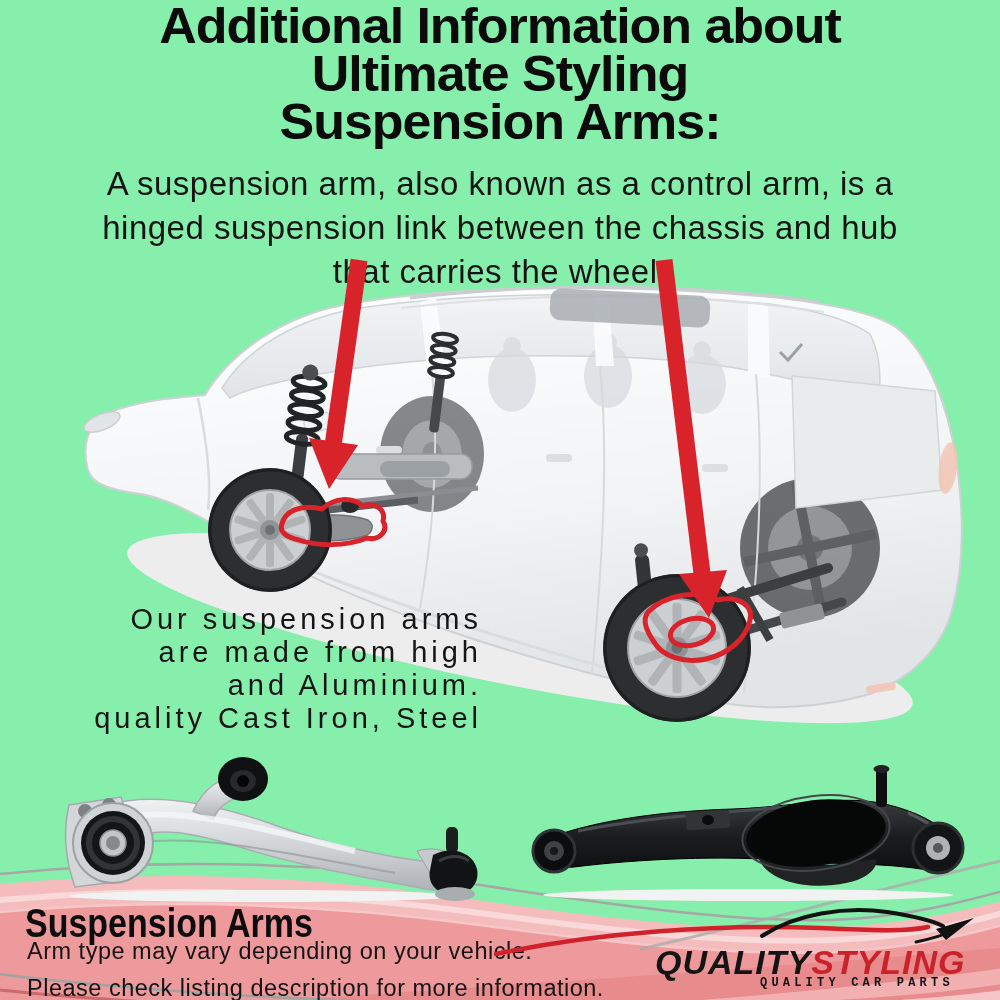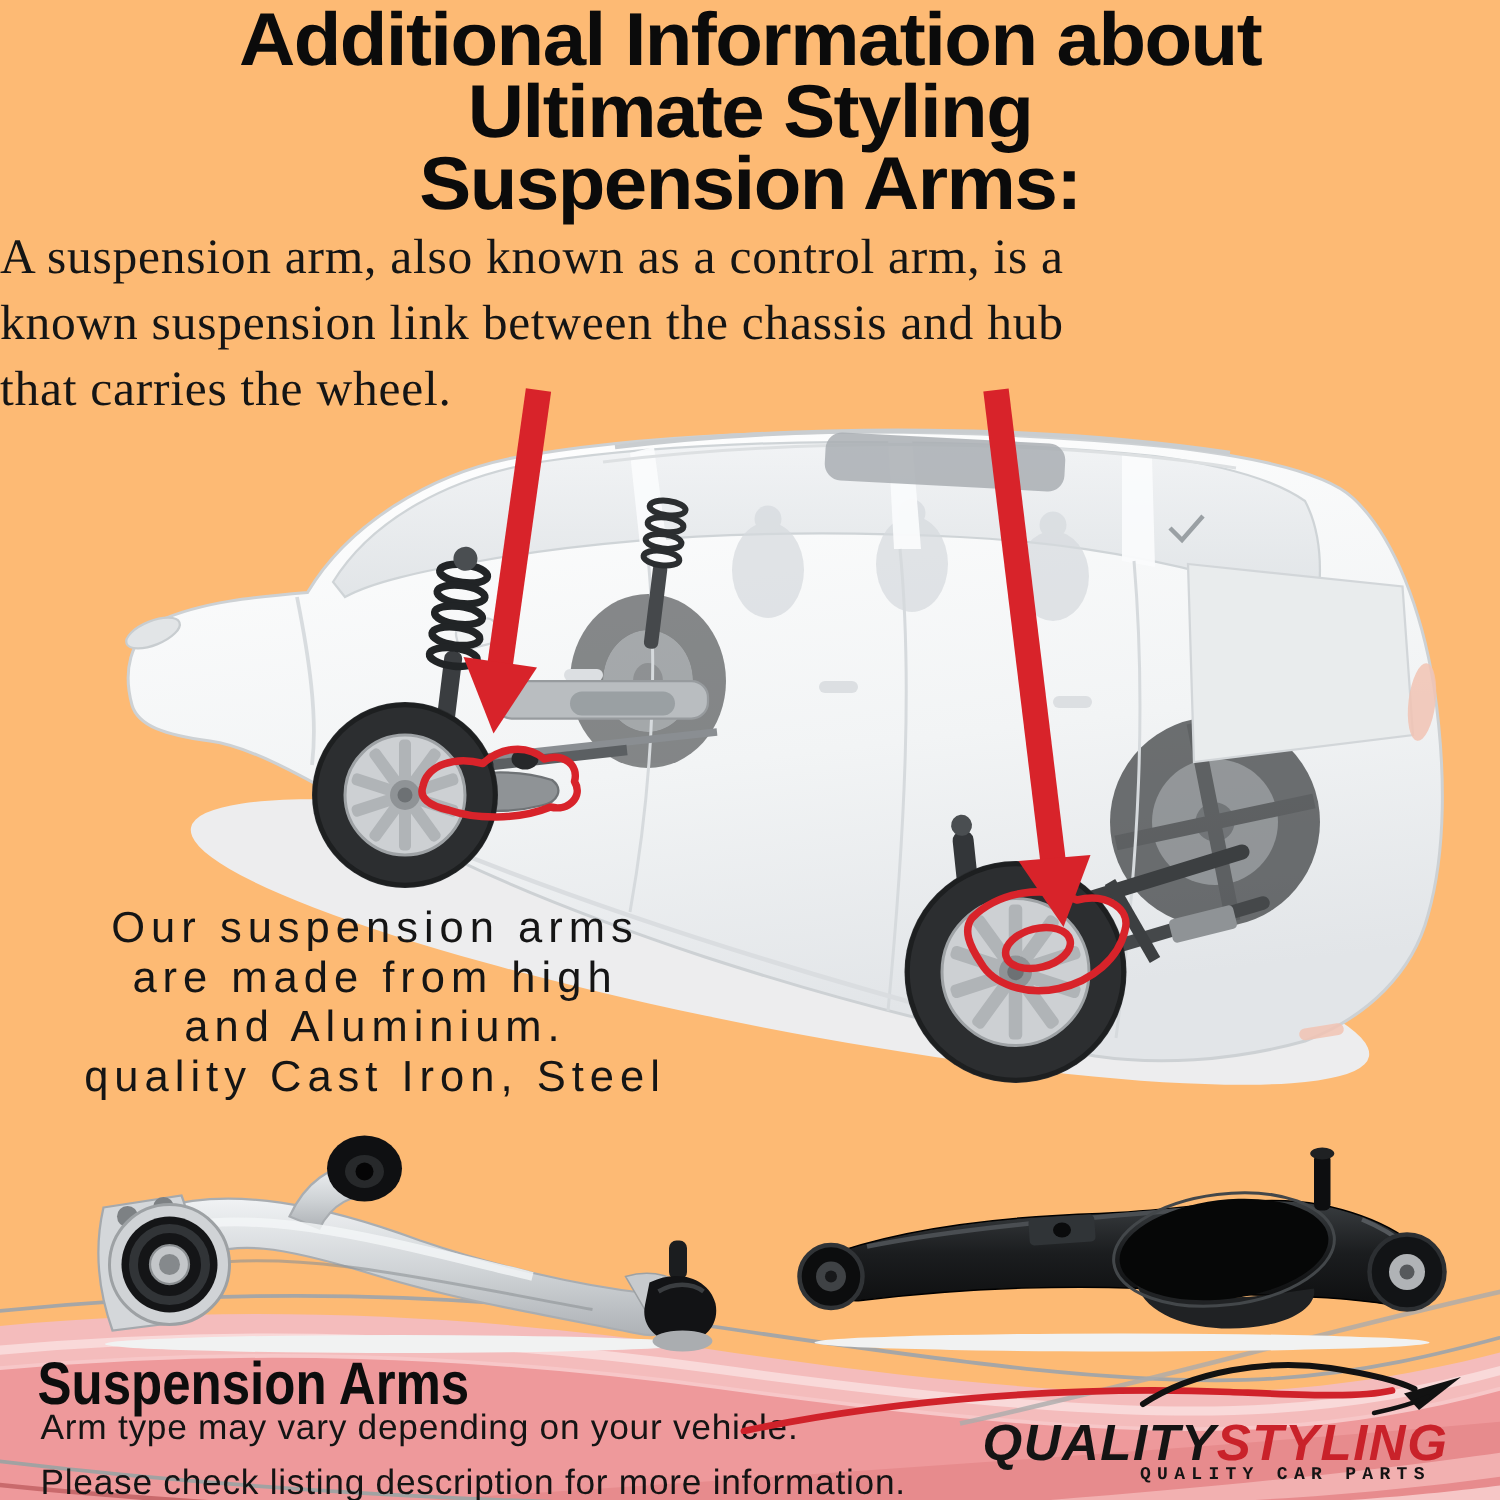--- a/index.html
+++ b/index.html
@@ -1,36 +1,36 @@
 <!DOCTYPE html>
 <html><head>
 <meta charset="utf-8">
 <style>
   html,body{margin:0;padding:0;}
   body{width:1000px;height:1000px;background:#ffffff;overflow:hidden;
        font-family:"Liberation Sans","DejaVu Sans",sans-serif;color:#111;}
-  .page{position:relative;width:1000px;height:984px;background:#fdba74;}
+  .page{position:relative;width:1000px;height:984px;background:#86efac;}
 
   
   .title{position:absolute;top:2px;left:0;right:0;margin:0;text-align:center;
          font-weight:800;font-size:50px;line-height:48px;letter-spacing:-1px;
          color:#0b0b0b;transform:scaleX(1.04);transform-origin:50% 0;}
   .title span{display:block;}
 
   
-  .intro{position:absolute;top:150px;left:0;right:0;margin:0;
-         font-size:33px;line-height:44px;letter-spacing:.5px;font-weight:400;color:#151515;font-family:Liberation Serif, serif;}
+  .intro{position:absolute;top:150px;left:0;right:0;margin:12px;text-align:center;
+         font-size:33px;line-height:44px;letter-spacing:.5px;font-weight:400;color:#151515;}
   .intro span{display:block;}
 
   
   .diagram{position:absolute;left:80px;top:258px;width:890px;height:490px;}
   .diagram svg{display:block;width:100%;height:100%;}
 
   
-  .materials{position:absolute;left:18px;top:603px;width:464px;text-align:center;
+  .materials{position:absolute;left:18px;top:603px;width:464px;text-align:right;
              font-size:29px;line-height:33px;letter-spacing:4px;color:#151515;}
   .materials span{display:block;}
 
   
   .arm-left{position:absolute;left:25px;top:747px;width:480px;height:158px;z-index:3;}
   .arm-right{position:absolute;left:508px;top:753px;width:475px;height:150px;z-index:3;}
 
   
   .footer{position:absolute;left:0;top:853px;width:1000px;height:147px;}
   .waves{position:absolute;left:0;top:0;width:1000px;height:147px;z-index:1;}
@@ -56,21 +56,21 @@
 <div class="page">
 
   <h1 class="title">
     <span>Additional Information about</span>
     <span>Ultimate Styling</span>
     <span>Suspension Arms:</span>
   </h1>
 
   <p class="intro">
     <span>A suspension arm, also known as a control arm, is a</span>
-    <span>known suspension link between the chassis and hub</span>
+    <span>hinged suspension link between the chassis and hub</span>
     <span>that carries the wheel.</span>
   </p>
 
   <div class="diagram">
     <svg viewBox="0 0 890 490">
       <defs>
         <linearGradient id="bodyGrad" x1="0" y1="0" x2="0.25" y2="1">
           <stop offset="0" stop-color="#ffffff"></stop>
           <stop offset="0.6" stop-color="#f2f4f5"></stop>
           <stop offset="1" stop-color="#e2e5e8"></stop>

